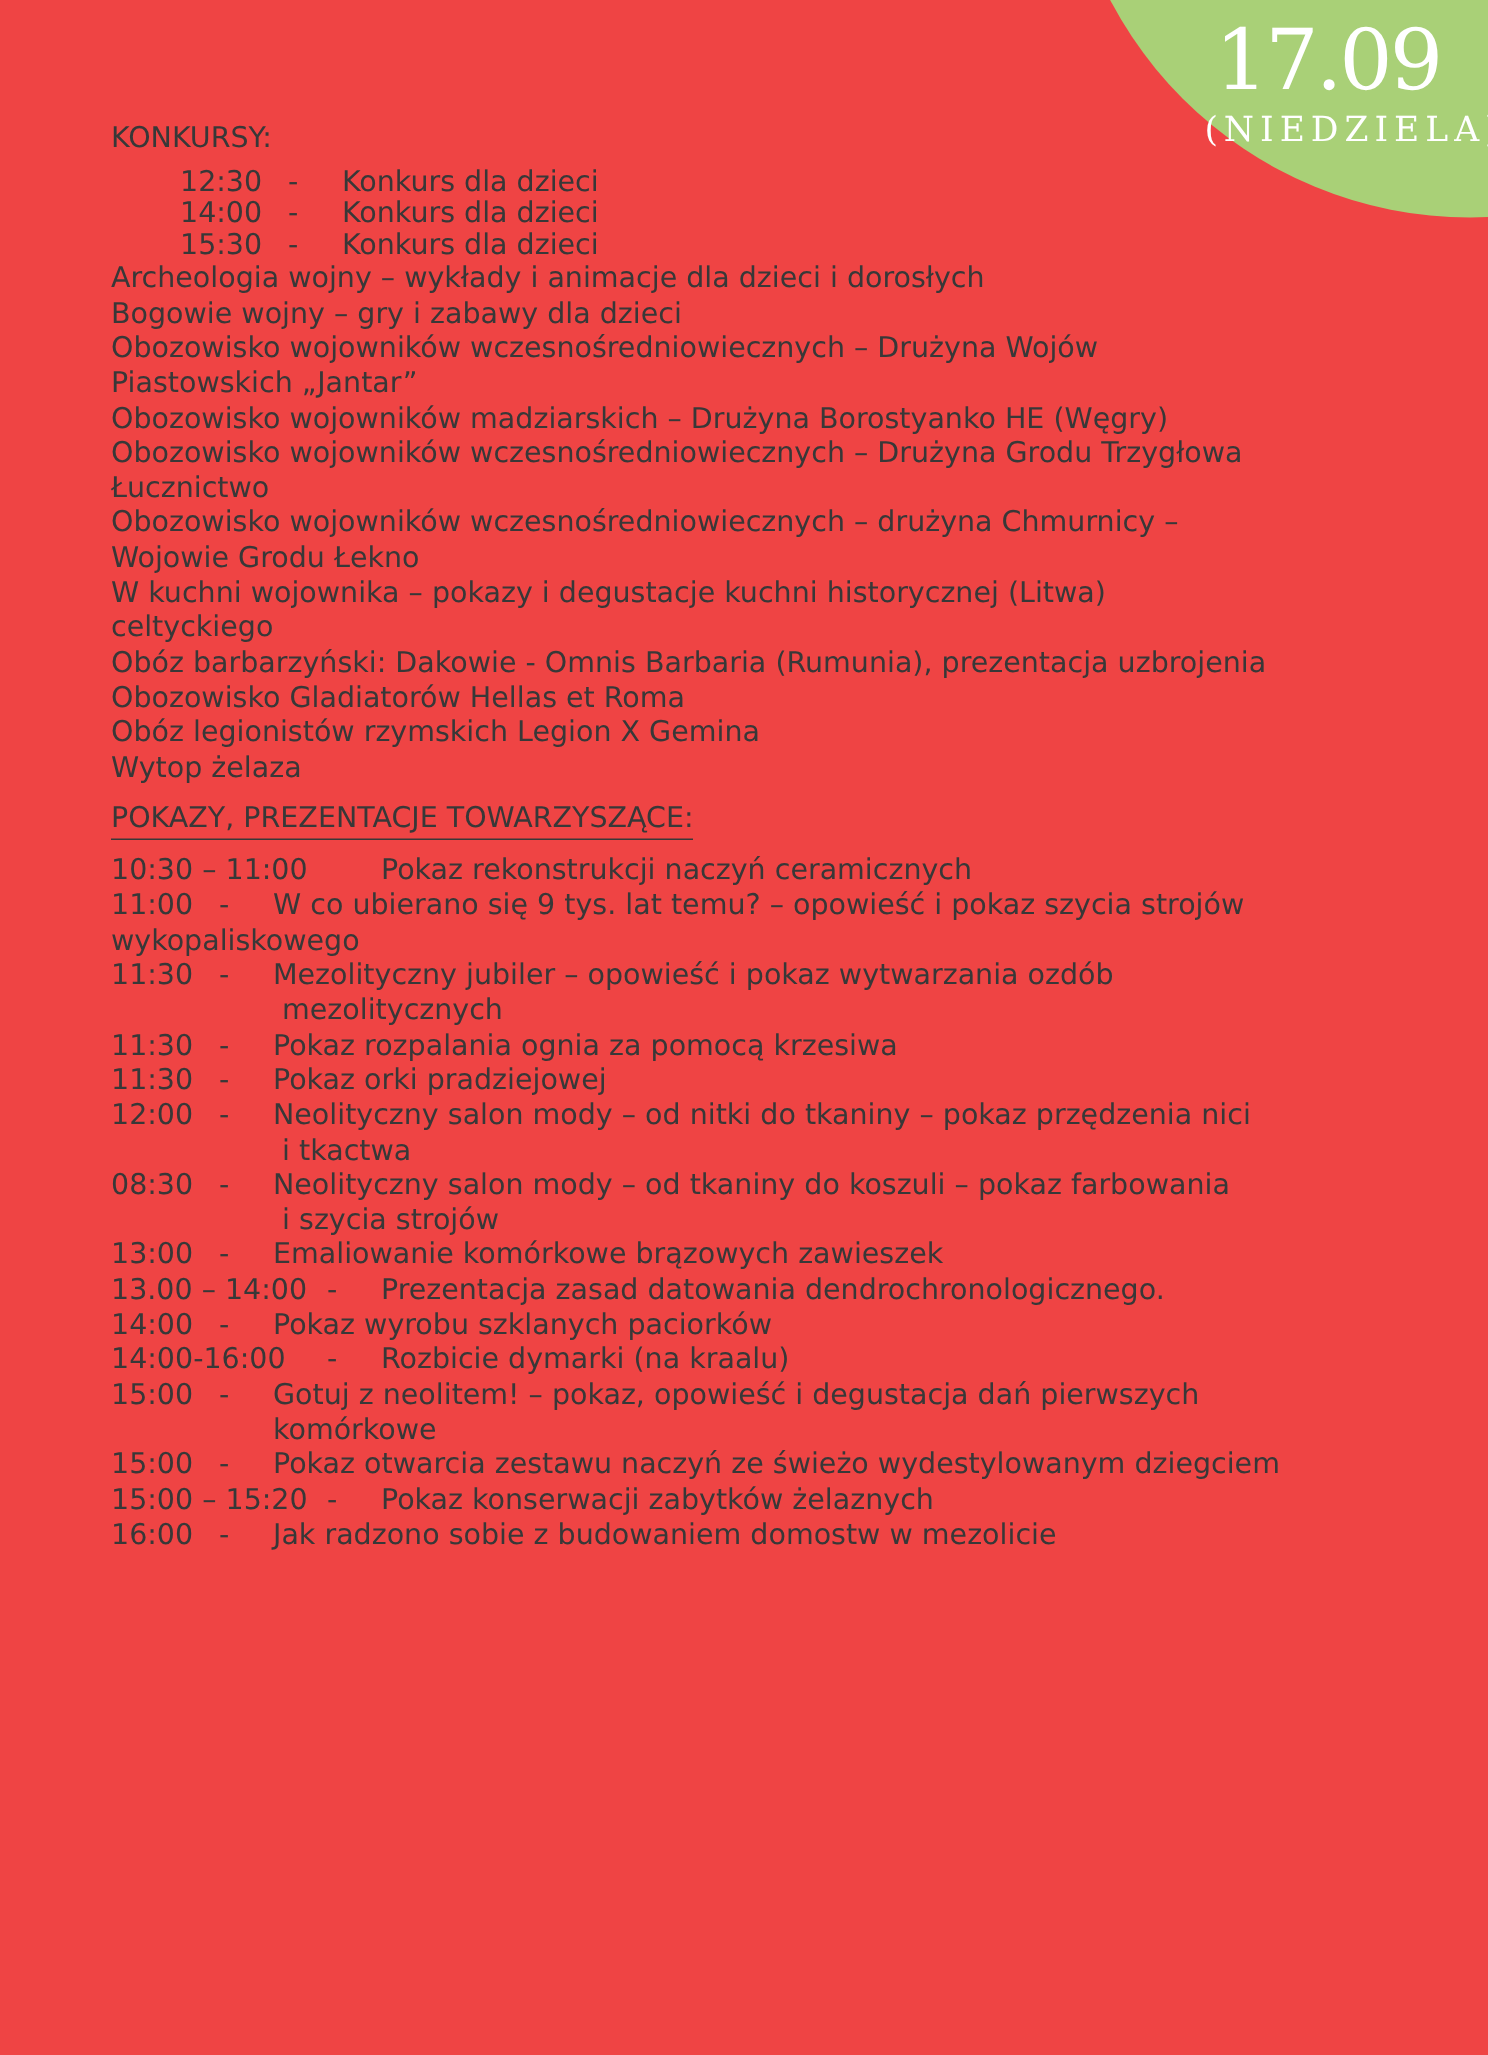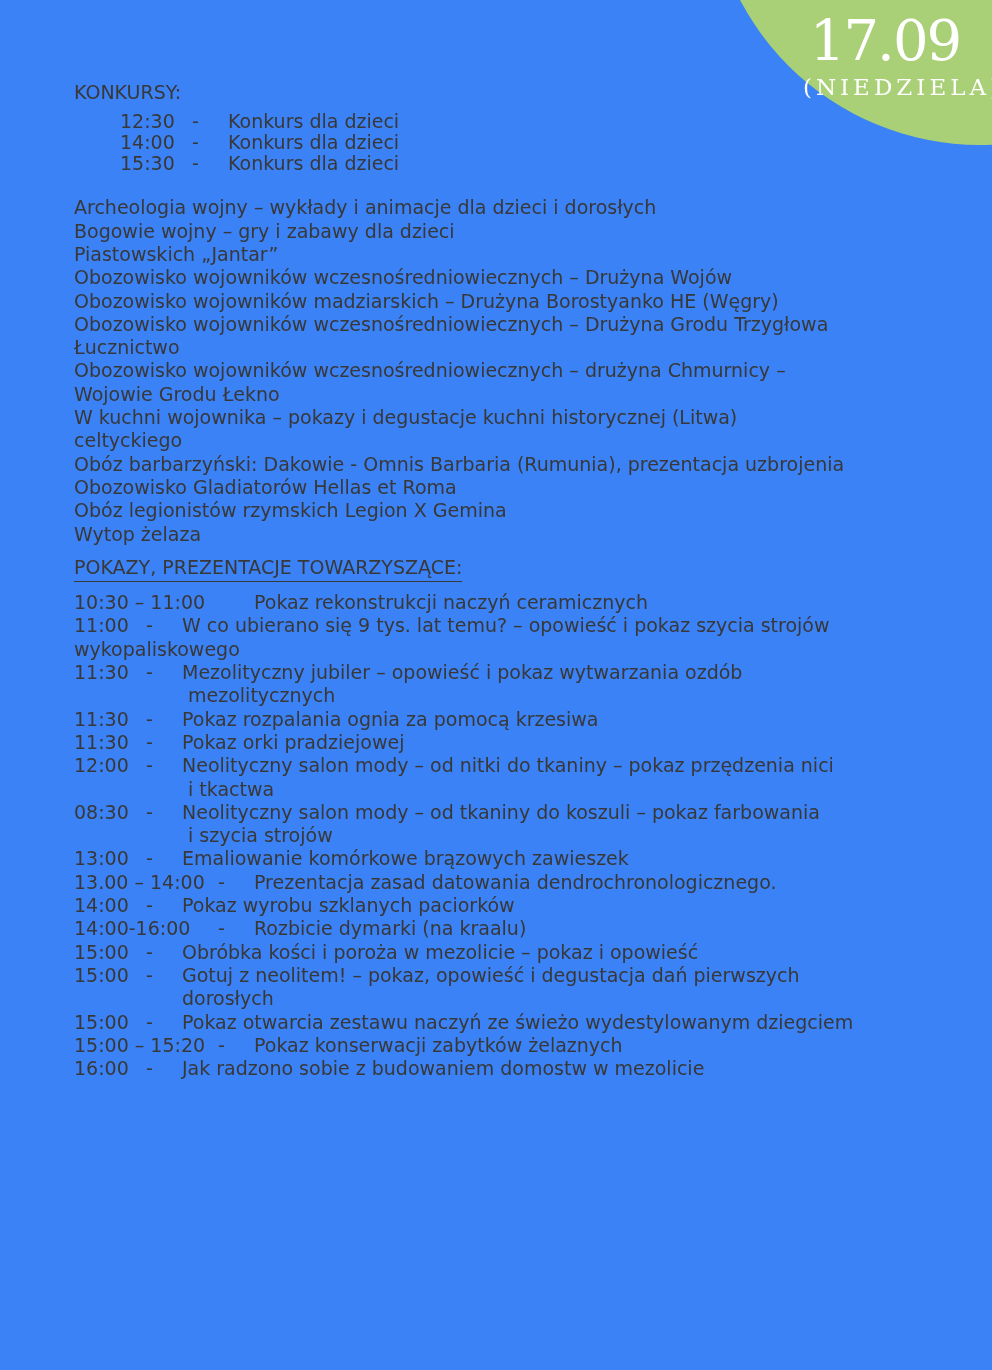--- a/index.html
+++ b/index.html
@@ -1,19 +1,19 @@
 <!DOCTYPE html>
 <html><head>
 <meta charset="utf-8">
 <style>
   html,body { margin:0; padding:0; background:#ffffff; }
   .page {
     position:relative;
     width:992px; height:1370px;
-    background:#3b82f6;
+    background:#ef4444;
     overflow:hidden;
     font-family:"DejaVu Sans","Liberation Sans",sans-serif;
     font-size:19px;
     color:#383838;
     text-decoration:underline;
   }
   
   .badge-circle {
     position:absolute;
     left:709px; top:-397px;
@@ -45,21 +45,21 @@
   .h .hu {
     display:inline-block;
     line-height:23.3px;
     padding-bottom:2px;
     border-bottom:1.5px solid #383838;
   }
   .h-konkursy { margin-top:81px; }
   .rows-konkursy { margin-top:7px;margin-left:46px; }
   .rows-konkursy .line { line-height:20.7px; }
   .h-s2 { margin-top:12px; }
-  .lines-s2 { margin-top:23px; }
+  .lines-s2 { margin-top:1px; }
   .h-s3 { margin-top:10px; }
   .lines-s3 { margin-top:12px; }
   .line {
     white-space:pre;
     line-height:23.3px;
     tab-size:36px;
     -moz-tab-size:36px;
   }
 </style>
 </head>
@@ -78,22 +78,22 @@
     <div class="lines rows-konkursy">
         <div class="line">12:30	-	Konkurs dla dzieci</div>
         <div class="line">14:00	-	Konkurs dla dzieci</div>
         <div class="line">15:30	-	Konkurs dla dzieci</div>
       </div>
 
 
     <div class="lines lines-s2">
         <div class="line">Archeologia wojny – wykłady i animacje dla dzieci i dorosłych</div>
         <div class="line">Bogowie wojny – gry i zabawy dla dzieci</div>
+        <div class="line">Obozowisko wojowników wczesnośredniowiecznych – Drużyna Wojów</div>
         <div class="line">Piastowskich „Jantar”</div>
-        <div class="line">Obozowisko wojowników wczesnośredniowiecznych – Drużyna Wojów</div>
         <div class="line">Obozowisko wojowników madziarskich – Drużyna Borostyanko HE (Węgry)</div>
         <div class="line">Obozowisko wojowników wczesnośredniowiecznych – Drużyna Grodu Trzygłowa</div>
         <div class="line">Łucznictwo</div>
         <div class="line">Obozowisko wojowników wczesnośredniowiecznych – drużyna Chmurnicy –</div>
         <div class="line">Wojowie Grodu Łekno</div>
         <div class="line">W kuchni wojownika – pokazy i degustacje kuchni historycznej (Litwa)</div>
         <div class="line">celtyckiego</div>
         <div class="line">Obóz barbarzyński: Dakowie - Omnis Barbaria (Rumunia), prezentacja uzbrojenia</div>
         <div class="line">Obozowisko Gladiatorów Hellas et Roma</div>
         <div class="line">Obóz legionistów rzymskich Legion X Gemina</div>
@@ -111,22 +111,21 @@
         <div class="line">11:30	-	Pokaz rozpalania ognia za pomocą krzesiwa</div>
         <div class="line">11:30	-	Pokaz orki pradziejowej</div>
         <div class="line">12:00	-	Neolityczny salon mody – od nitki do tkaniny – pokaz przędzenia nici</div>
         <div class="line">			 i tkactwa</div>
         <div class="line">08:30	-	Neolityczny salon mody – od tkaniny do koszuli – pokaz farbowania</div>
         <div class="line">			 i szycia strojów</div>
         <div class="line">13:00	-	Emaliowanie komórkowe brązowych zawieszek</div>
         <div class="line">13.00 – 14:00	-	Prezentacja zasad datowania dendrochronologicznego.</div>
         <div class="line">14:00	-	Pokaz wyrobu szklanych paciorków</div>
         <div class="line">14:00-16:00	-	Rozbicie dymarki (na kraalu)</div>
-        <div class="line">15:00	-	Obróbka kości i poroża w mezolicie – pokaz i opowieść</div>
         <div class="line">15:00	-	Gotuj z neolitem! – pokaz, opowieść i degustacja dań pierwszych</div>
-        <div class="line">			dorosłych</div>
+        <div class="line">			komórkowe</div>
         <div class="line">15:00	-	Pokaz otwarcia zestawu naczyń ze świeżo wydestylowanym dziegciem</div>
         <div class="line">15:00 – 15:20	-	Pokaz konserwacji zabytków żelaznych</div>
         <div class="line">16:00	-	Jak radzono sobie z budowaniem domostw w mezolicie</div>
       </div>
 
   </div>
 </div>
 
 </body></html>

